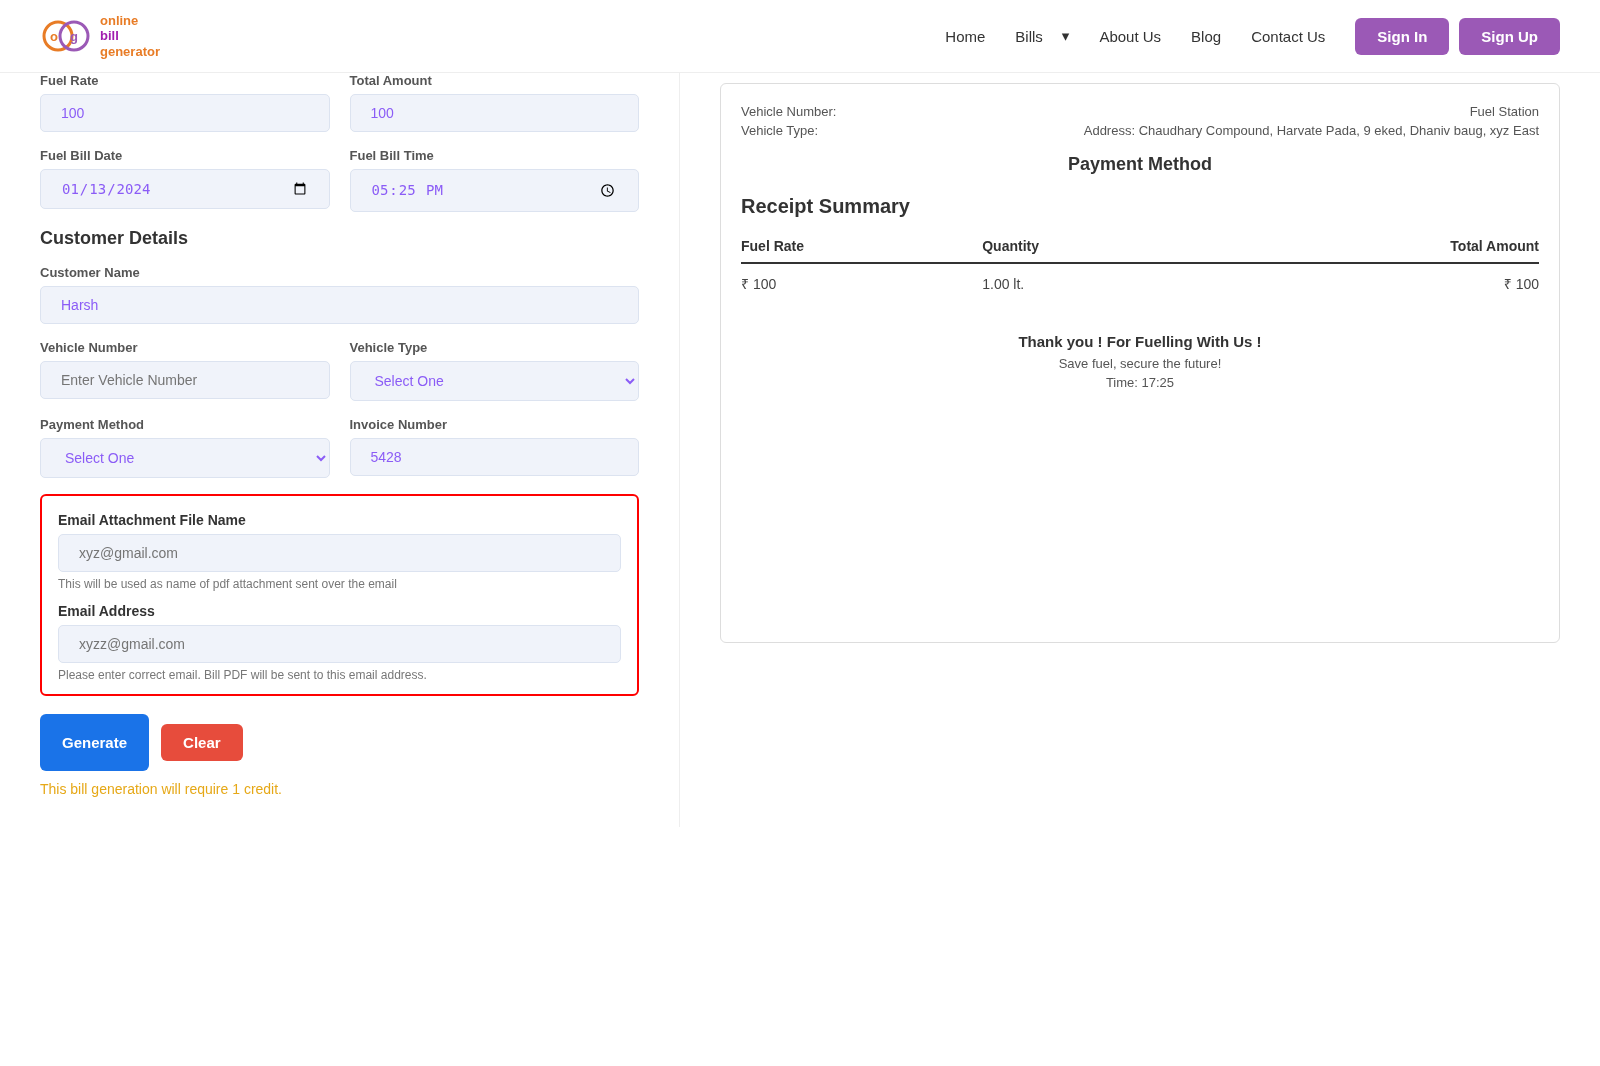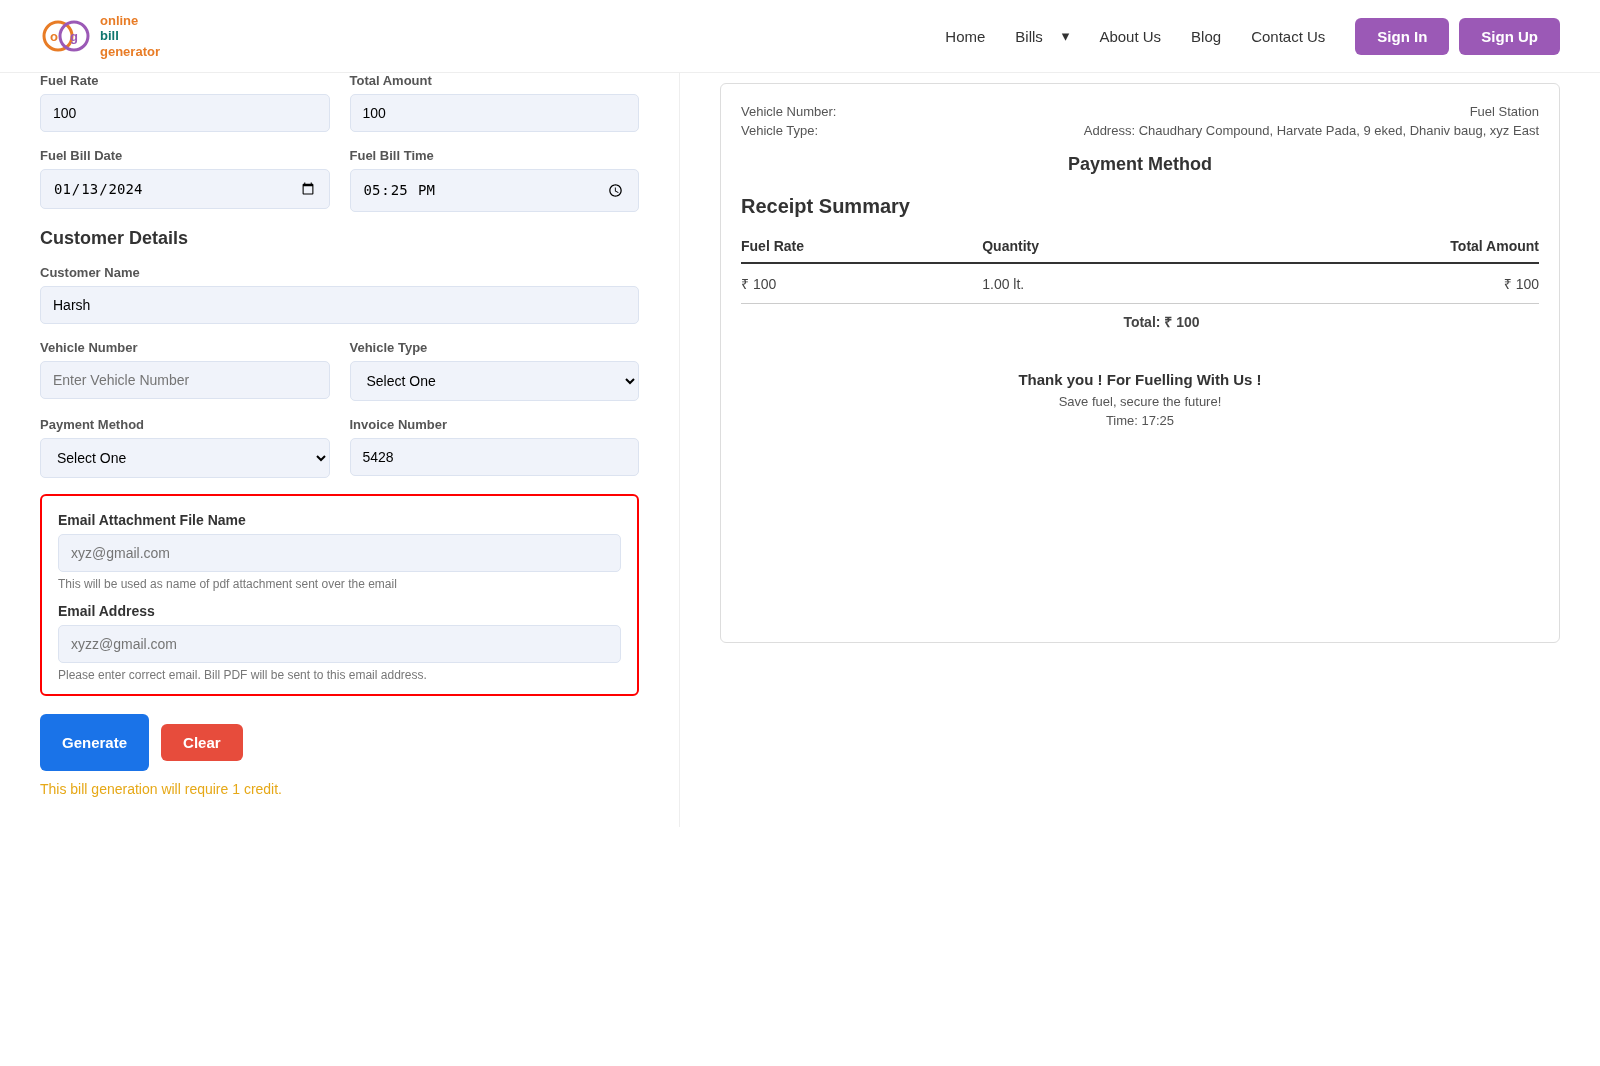--- a/index.html
+++ b/index.html
@@ -23,21 +23,21 @@
       width: 52px;
       height: 52px;
     }
     .logo-text {
       display: flex;
       flex-direction: column;
       font-size: 13px;
       line-height: 1.2;
     }
     .logo-text .online { color: #e87c26; font-weight: bold; }
-    .logo-text .bill { color: #0f766e; font-weight: bold; }
+    .logo-text .bill { color: #a21caf; font-weight: bold; }
     .logo-text .generator { color: #e87c26; font-weight: bold; }
     .nav-links {
       display: flex;
       align-items: center;
       gap: 30px;
       margin-right: 30px;
     }
     .nav-links a {
       text-decoration: none;
       color: #333;
@@ -92,26 +92,26 @@
       flex: 1;
     }
     .form-group label {
       font-size: 13px;
       font-weight: 600;
       color: #555;
       margin-bottom: 6px;
     }
     .form-group input,
     .form-group select {
-      padding: 10px 12px;
+      padding: 10px 20px;
       border: 1px solid #dce3f0;
       border-radius: 5px;
       background: #f0f3fa;
       font-size: 14px;
-      color: #000000;
+      color: #8b5cf6;
       outline: none;
       width: 100%;
     }
     .form-group select {
       appearance: auto;
     }
 
     .section-title {
       font-size: 18px;
       font-weight: 700;
@@ -417,24 +417,20 @@
             <th>Quantity</th>
             <th>Total Amount</th>
           </tr>
         </thead>
         <tbody>
           <tr>
             <td>₹ 100</td>
             <td>1.00 lt.</td>
             <td>₹ 100</td>
           </tr>
-          <tr class="total-row">
-            <td colspan="2" class="total-label"><strong>Total: ₹ 100</strong></td>
-            <td></td>
-          </tr>
         </tbody>
       </table>
 
       <div class="thank-you-section">
         <div class="ty-bold">Thank you ! For Fuelling With Us !</div>
         <div class="ty-text">Save fuel, secure the future!</div>
         <div class="ty-text">Time: 17:25</div>
       </div>
 
     </div>

